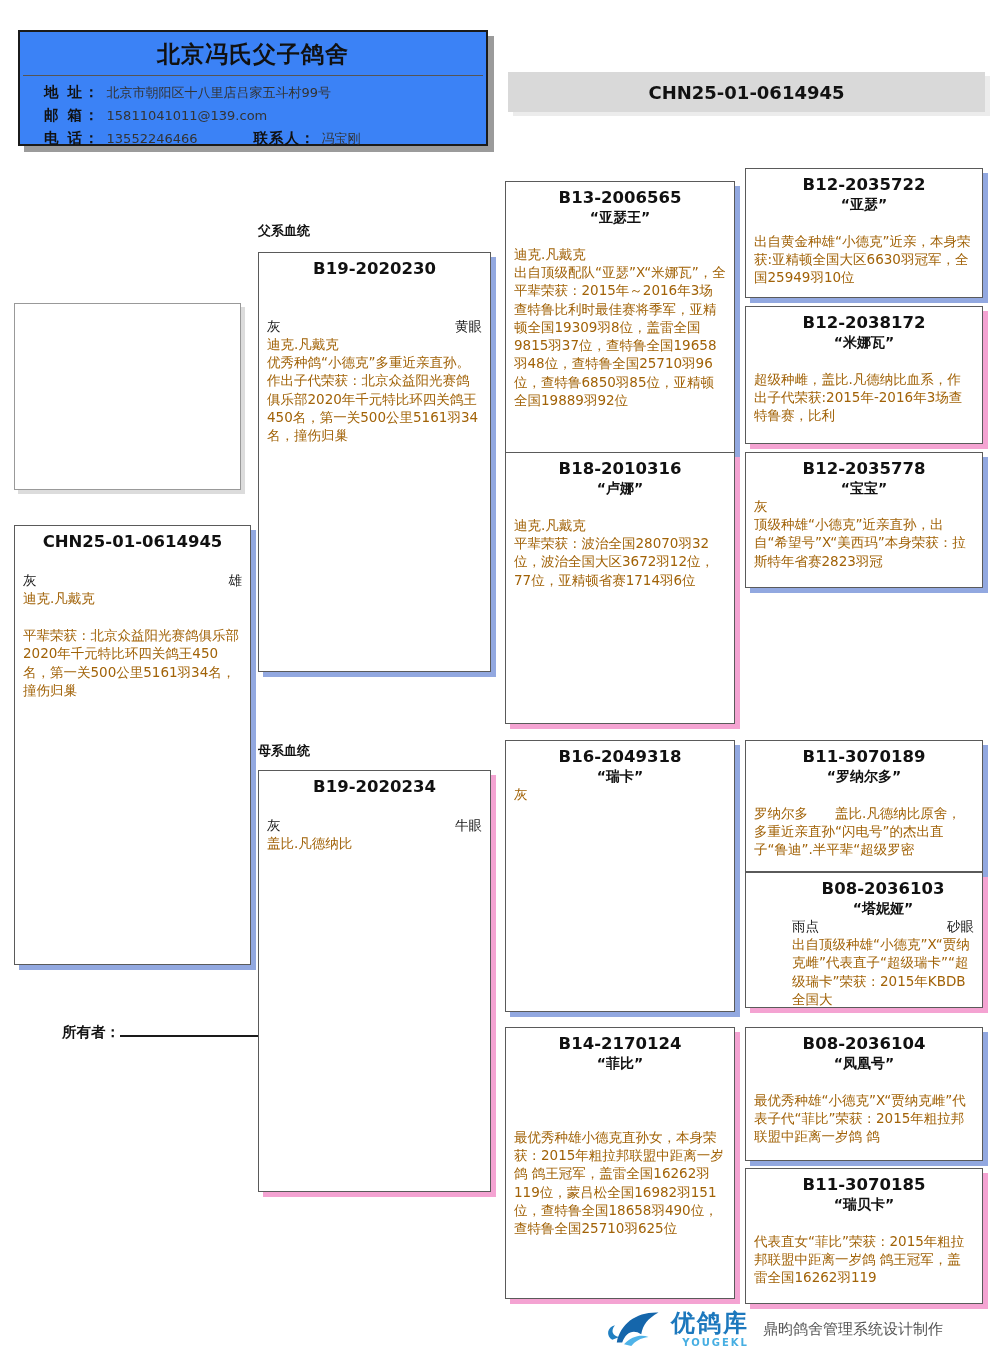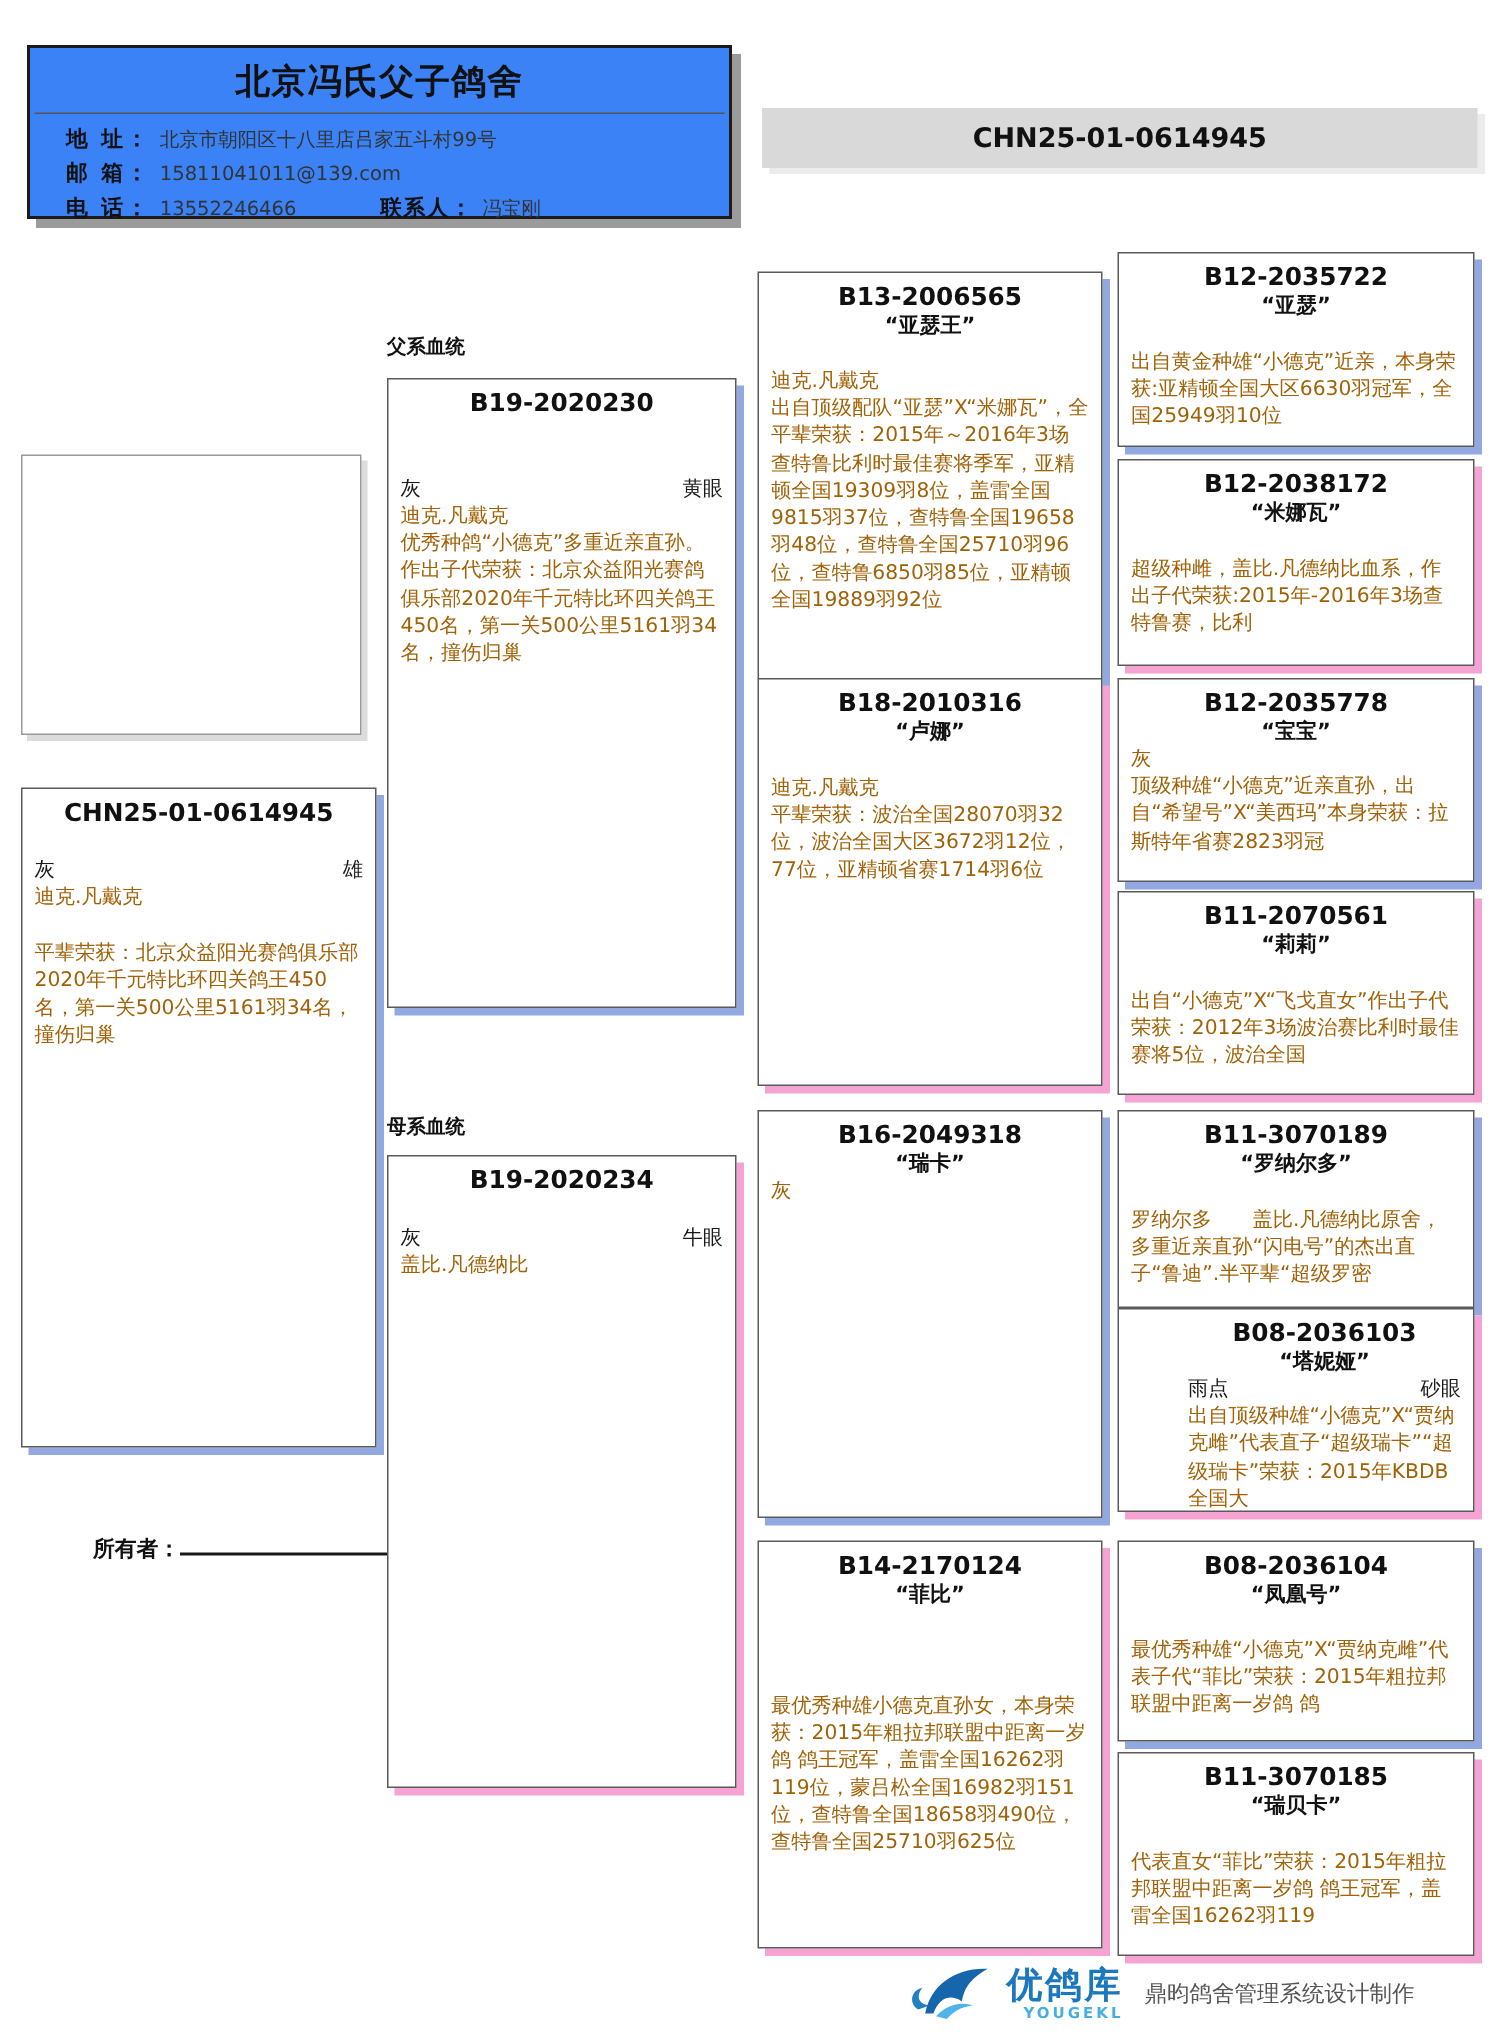--- a/index.html
+++ b/index.html
@@ -164,26 +164,20 @@
     <div class="card-desc">超级种雌，盖比.凡德纳比血系，作出子代荣获:2015年-2016年3场查特鲁赛，比利</div>
   </div>
 
   <div class="card male" style="left:745px; top:452px; width:238px; height:136px;">
     <div class="card-ring">B12-2035778</div>
     <div class="card-name">“宝宝”</div>
     <div class="card-line">灰</div>
     <div class="card-desc">顶级种雄“小德克”近亲直孙，出自“希望号”X“美西玛”本身荣获：拉斯特年省赛2823羽冠</div>
   </div>
 
-  <div class="card female" style="left:745px; top:594px; width:238px; height:136px;">
-    <div class="card-ring">B11-2070561</div>
-    <div class="card-name">“莉莉”</div>
-    <div class="gap1"></div>
-    <div class="card-desc">出自“小德克”X“飞戈直女”作出子代荣获：2012年3场波治赛比利时最佳赛将5位，波治全国</div>
-  </div>
 
   <div class="card male" style="left:745px; top:740px; width:238px; height:132px;">
     <div class="card-ring">B11-3070189</div>
     <div class="card-name">“罗纳尔多”</div>
     <div class="gap1"></div>
     <div class="card-desc">罗纳尔多　　盖比.凡德纳比原舍，多重近亲直孙“闪电号”的杰出直子“鲁迪”.半平辈“超级罗密</div>
   </div>
 
   <div class="card female" style="left:745px; top:872px; width:238px; height:136px;padding-left:46px;">
     <div class="card-ring">B08-2036103</div>

